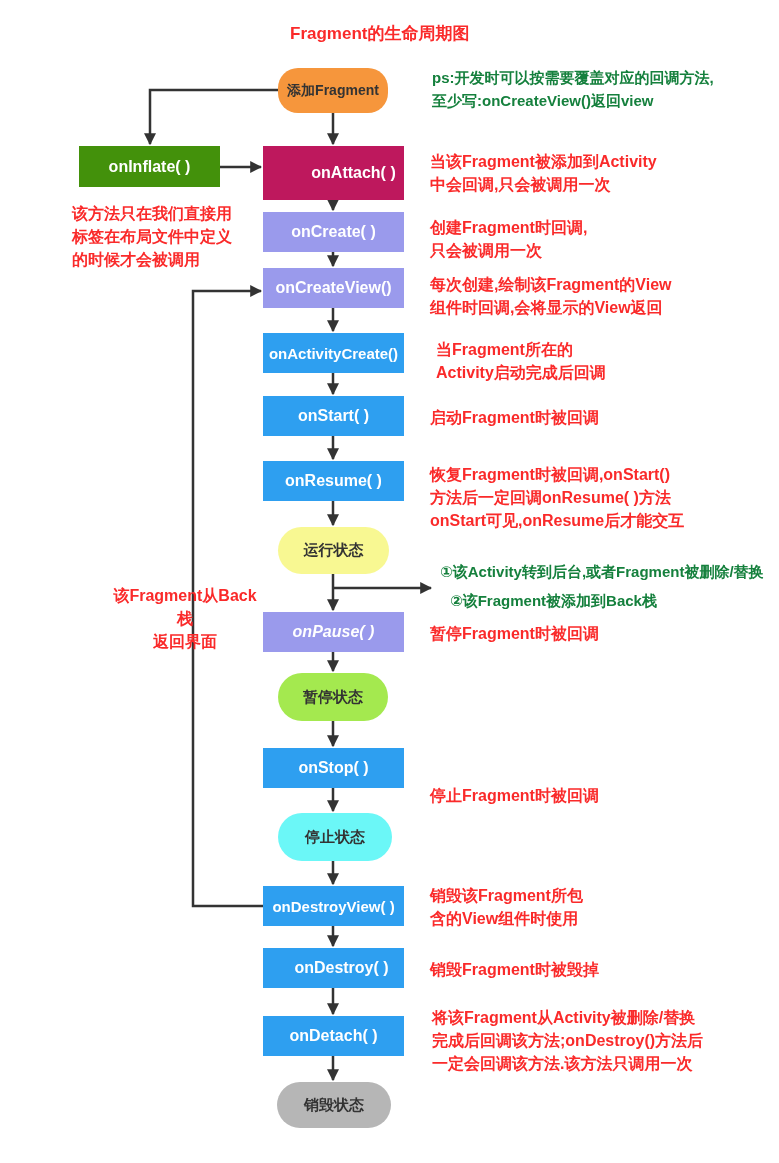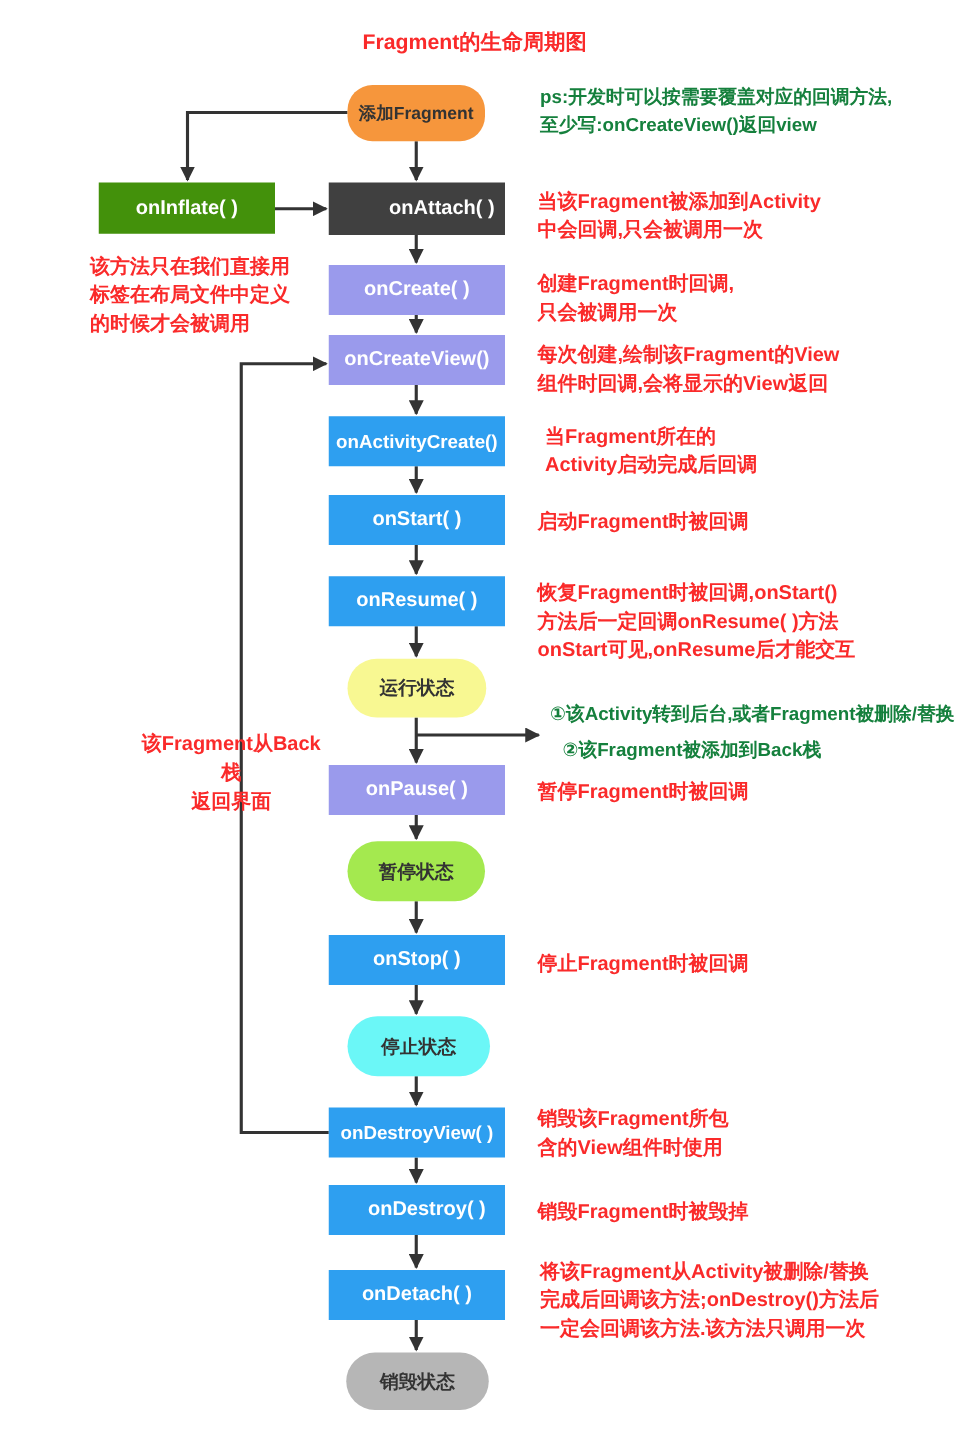--- a/index.html
+++ b/index.html
@@ -8,28 +8,28 @@
 
   #arrows { position:absolute; left:0; top:0; z-index:1; pointer-events:none; }
 
   .node { position:absolute; z-index:2; display:flex; align-items:center; justify-content:center;
           font-weight:bold; box-sizing:border-box; text-align:center; }
   .rect  { color:#ffffff; font-size:16px; }
   .pill  { border-radius:24px; color:#333333; font-size:15px; }
 
   .n-add       { left:278px; top:68px;  width:110px; height:45px; background:#f6963c; border-radius:20px; color:#333333; font-size:14px; }
   .n-inflate   { left:79px;  top:146px; width:141px; height:41px; background:#43910b; }
-  .n-attach    { left:263px; top:146px; width:141px; height:42px; background:#404040;padding-left:40px; }
+  .n-attach    { left:263px; top:146px; width:141px; height:54px; background:#be185d;padding-left:40px; }
   .n-create    { left:263px; top:212px; width:141px; height:40px; background:#9a9aec; }
   .n-createview{ left:263px; top:268px; width:141px; height:40px; background:#9a9aec; }
   .n-actcreate { left:263px; top:333px; width:141px; height:40px; background:#2e9ff0; font-size:15px; }
   .n-start     { left:263px; top:396px; width:141px; height:40px; background:#2e9ff0; }
   .n-resume    { left:263px; top:461px; width:141px; height:40px; background:#2e9ff0; }
   .n-running   { left:278px; top:527px; width:111px; height:47px; background:#f8f892; }
-  .n-pause     { left:263px; top:612px; width:141px; height:40px; background:#9a9aec; }
+  .n-pause     { left:263px; top:612px; width:141px; height:40px; background:#9a9aec;font-style:italic; }
   .n-paused    { left:278px; top:673px; width:110px; height:48px; background:#a4e94f; }
   .n-stop      { left:263px; top:748px; width:141px; height:40px; background:#2e9ff0; }
   .n-stopped   { left:278px; top:813px; width:114px; height:48px; background:#6bf7f7; }
   .n-destroyview{ left:263px; top:886px; width:141px; height:40px; background:#2e9ff0; font-size:15px; }
   .n-destroy   { left:263px; top:948px; width:141px; height:40px; background:#2e9ff0;padding-left:16px; }
   .n-detach    { left:263px; top:1016px; width:141px; height:40px; background:#2e9ff0; }
   .n-destroyed { left:277px; top:1082px; width:114px; height:46px; background:#b6b6b6; }
 
   .note { position:absolute; z-index:2; white-space:pre-line; font-weight:bold;
           font-size:16px; line-height:23px; color:#fa2a2a; }
@@ -41,21 +41,21 @@
   #note-inflate { left:72px;  top:202px; }
   #note-create  { left:430px; top:216px; }
   #note-createview { left:430px; top:273px; }
   #note-actcreate  { left:436px; top:338px; }
   #note-start   { left:430px; top:406px; }
   #note-resume  { left:430px; top:463px; }
   #note-branch1 { left:440px; top:560px; }
   #note-branch2 { left:450px; top:589px; }
   #note-back    { left:110px; top:584px; width:150px; text-align:center; }
   #note-pause   { left:430px; top:622px; }
-  #note-stop    { left:430px; top:760px; }
+  #note-stop    { left:430px; top:784px; }
   #note-destroyview { left:430px; top:884px; }
   #note-destroy { left:430px; top:958px; }
   #note-detach  { left:432px; top:1006px; }
 </style>
 </head>
 <body>
 
 <div id="canvas">
 
   <svg id="arrows" width="779" height="1163" viewBox="0 0 779 1163">

